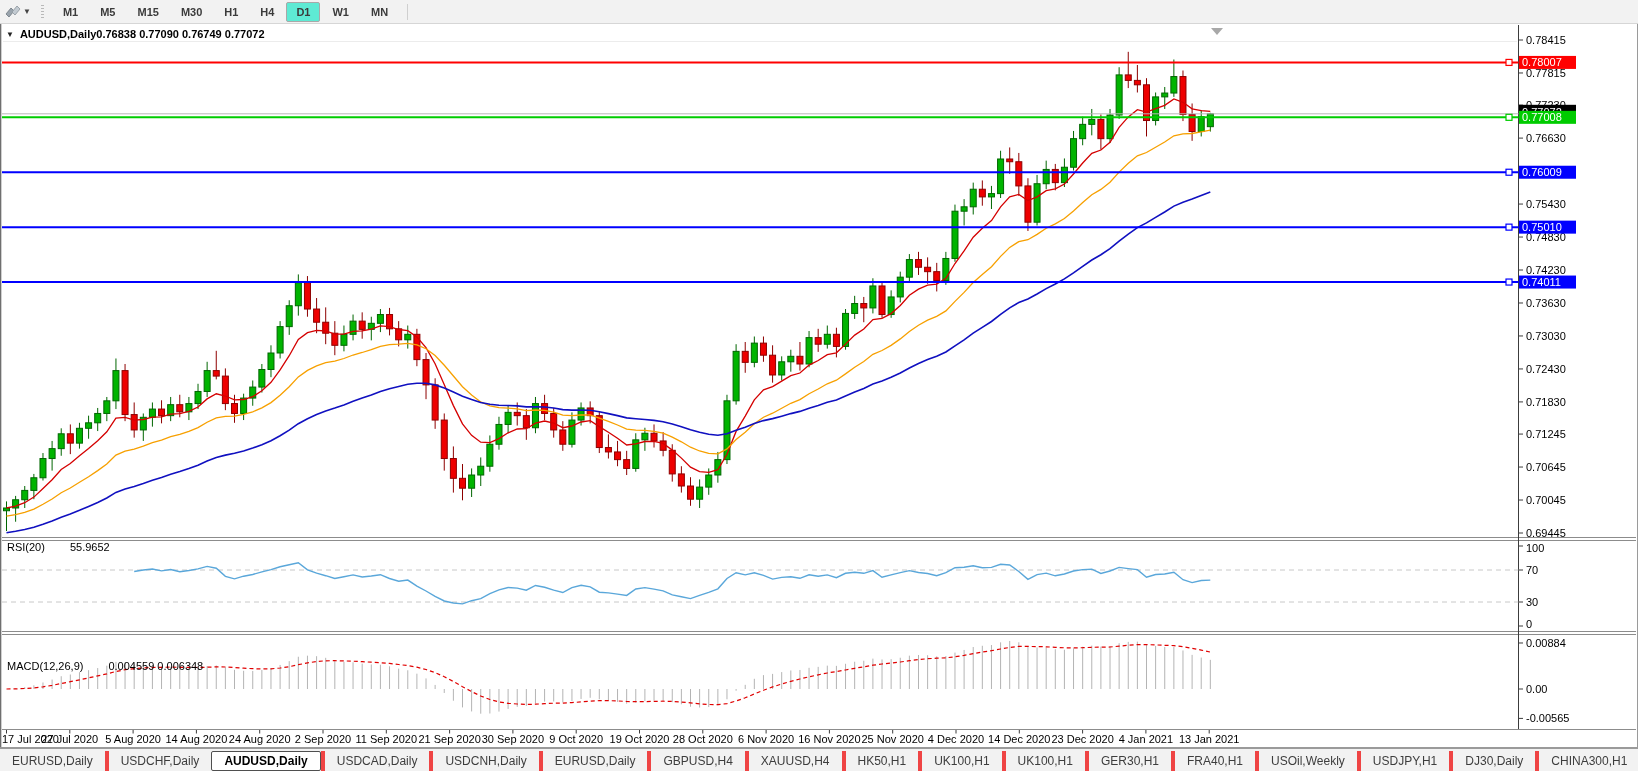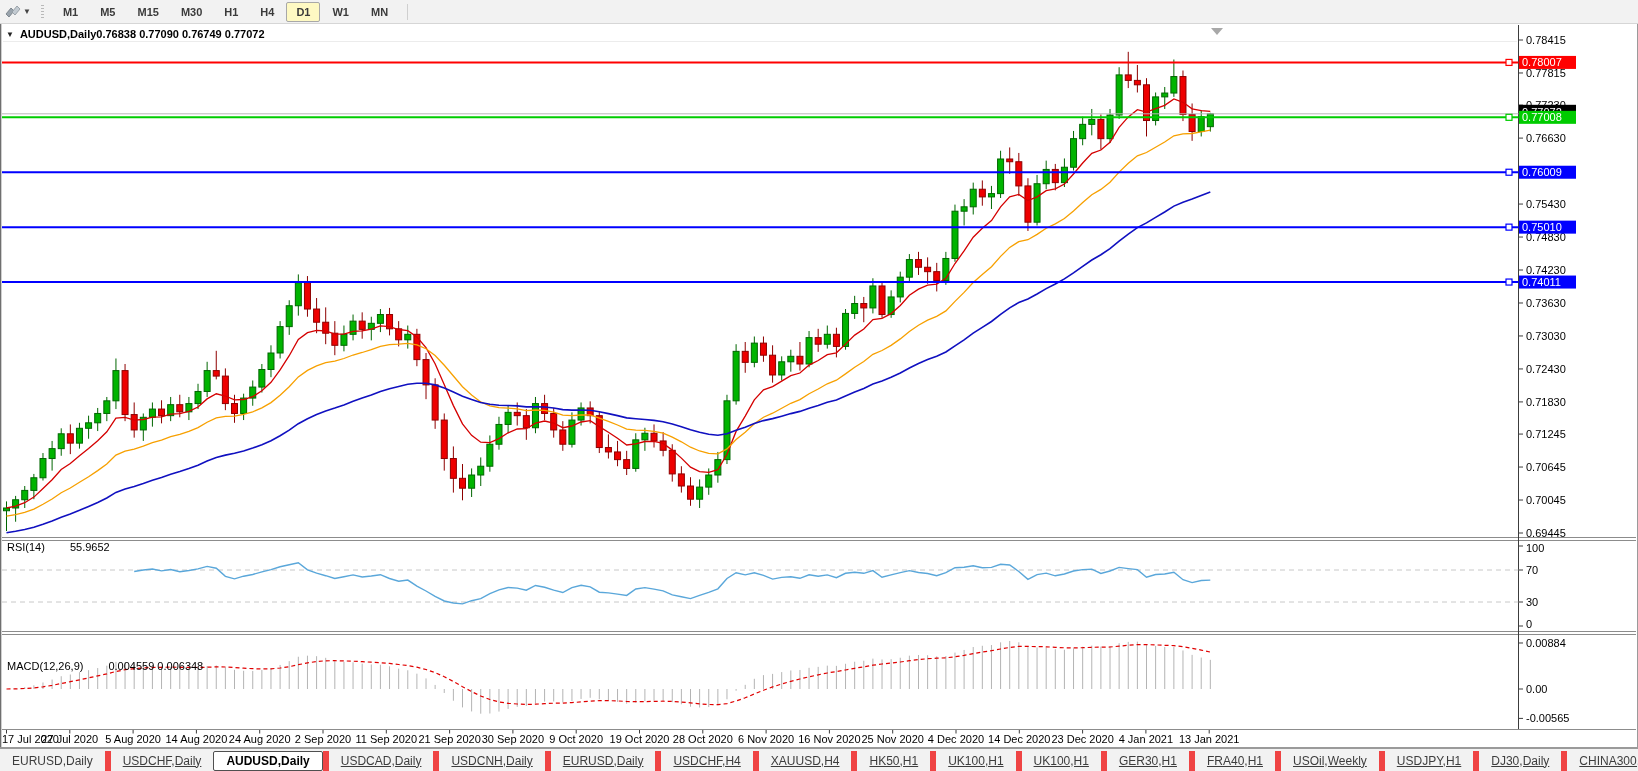--- a/index.html
+++ b/index.html
@@ -7,35 +7,35 @@
         font-family:"Liberation Sans",sans-serif;background:#fff;}
   
   .toolbar{position:absolute;top:0;left:0;width:1638px;height:23px;background:#f2f2f2;
            border-bottom:1px solid #d6d6d6;display:flex;align-items:center;z-index:5;}
   .tool-icon{width:20px;height:16px;margin-left:3px;display:flex;align-items:center;justify-content:center;}
   .caret{font-size:8px;color:#444;margin:0 4px 0 0;}
   .grip{width:3px;height:14px;margin:0 8px 0 6px;
         background:repeating-linear-gradient(to bottom,#b9b9b9 0 1px,transparent 1px 3px);}
   .tf-btn{font-size:11px;font-weight:bold;color:#3b3b3b;padding:2px 9px;margin:8px 1px;
           border:1px solid transparent;border-radius:2px;line-height:14px;}
-  .tf-btn.selected{background:#fef9c3;border:1px solid #a8a8a8;}
+  .tf-btn.selected{background:#5eead4;border:1px solid #a8a8a8;}
   .tb-sep{width:1px;height:16px;background:#cfcfcf;margin:0 8px;}
   
   .title-bar{position:absolute;left:6px;top:27px;height:14px;font-size:11px;font-weight:bold;
              color:#000;display:flex;align-items:center;z-index:4;background:#fff;padding-right:6px;}
   .title-bar .caret2{font-size:8px;color:#222;margin-right:6px;}
   .title-bar .vals{}
   .ind-header{position:absolute;font-size:11px;color:#000;z-index:4;background:transparent;}
   .ind-header .ind-val{margin-left:5px;padding-left:20px;}
   
   .tabbar{position:absolute;left:0;top:748px;width:1638px;height:23px;background:#f2f2f2;
           border-top:1px solid #9a9a9a;display:flex;align-items:center;z-index:5;
           font-size:12px;color:#3d3d3d;overflow:hidden;}
   .tab{padding:2px 12px;white-space:nowrap;line-height:16px;}
-  .tab.divider{border-left:6px solid #ef4444;text-decoration:underline;}
+  .tab.divider{border-left:4px solid #ef4444;}
   .tab.active{background:#fff;border:1px solid #4f4f4f;border-radius:2px;
               font-weight:bold;color:#000;padding:1px 12px;}
   svg text{font-family:"Liberation Sans",sans-serif;}
 </style>
 </head>
 <body>
 
 <div id="root">
 
   <div class="toolbar">
@@ -61,21 +61,21 @@
     <div class="tb-sep"></div>
   </div>
 
   <div class="title-bar">
     <span class="caret2">▼</span>
     <span>AUDUSD,Daily</span>
     <span class="vals">0.76838 0.77090 0.76749 0.77072</span>
   </div>
 
   <div class="ind-header" style="left:7px;top:541px;">
-    <span>RSI(14)</span><span class="ind-val">55.9652</span>
+    <span>RSI(20)</span><span class="ind-val">55.9652</span>
   </div>
   <div class="ind-header" style="left:7px;top:660px;">
     <span>MACD(12,26,9)</span><span class="ind-val">0.004559 0.006348</span>
   </div>
 
   <svg id="plot" width="1638" height="771" style="position:absolute;left:0;top:0;">
       <g>
         <line x1="0.5" y1="23" x2="0.5" y2="747" stroke="#6f6f6f"></line>
         <line x1="1.5" y1="23" x2="1.5" y2="747" stroke="#cfcfcf"></line>
         <line x1="0" y1="23.5" x2="1638" y2="23.5" stroke="#9a9a9a"></line>
@@ -895,21 +895,21 @@
       </g>
     </svg>
 
   <div class="tabbar" id="tabbar">
       <div class="tab">EURUSD,Daily</div>
       <div class="tab divider">USDCHF,Daily</div>
       <div class="tab active">AUDUSD,Daily</div>
       <div class="tab divider">USDCAD,Daily</div>
       <div class="tab divider">USDCNH,Daily</div>
       <div class="tab divider">EURUSD,Daily</div>
-      <div class="tab divider">USDCHF,H4</div>
+      <div class="tab divider">GBPUSD,H4</div>
       <div class="tab divider">XAUUSD,H4</div>
       <div class="tab divider">HK50,H1</div>
       <div class="tab divider">UK100,H1</div>
       <div class="tab divider">UK100,H1</div>
       <div class="tab divider">GER30,H1</div>
       <div class="tab divider">FRA40,H1</div>
       <div class="tab divider">USOil,Weekly</div>
       <div class="tab divider">USDJPY,H1</div>
       <div class="tab divider">DJ30,Daily</div>
       <div class="tab divider">CHINA300,H1</div>

